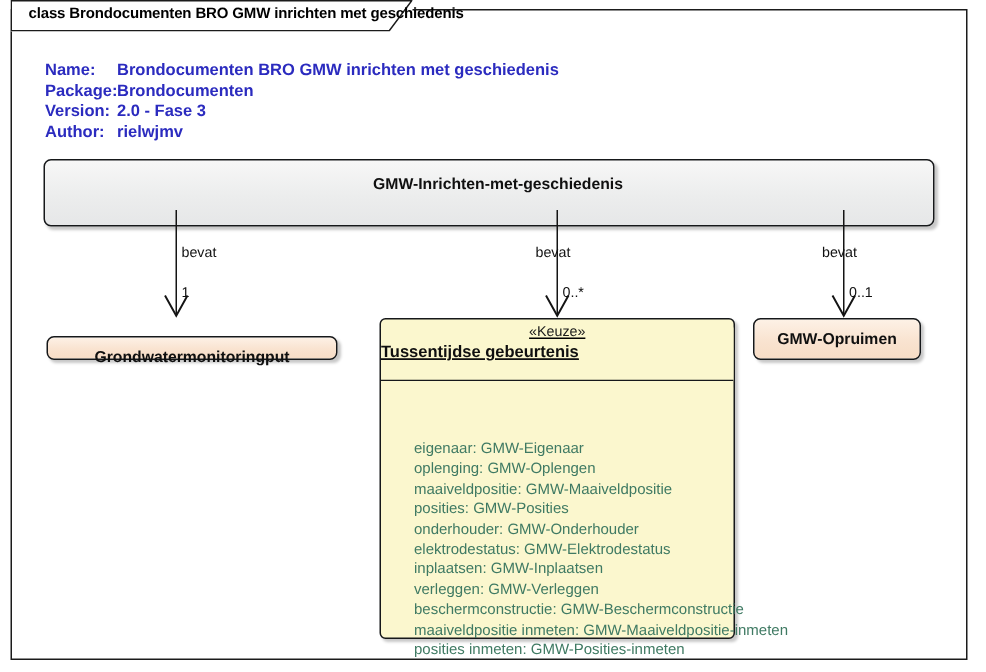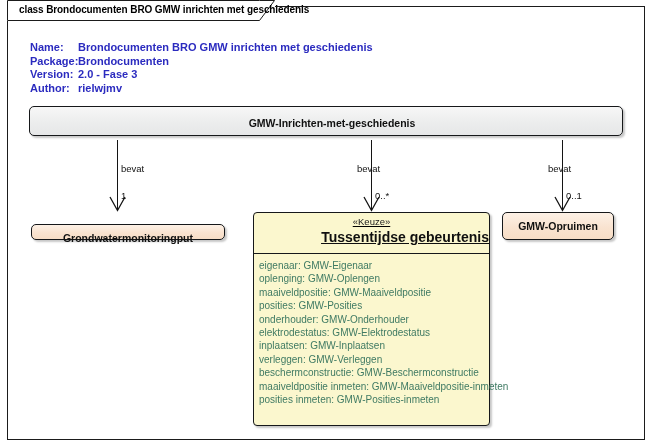--- a/index.html
+++ b/index.html
@@ -94,21 +94,21 @@
     font-weight: bold;
     color: #101010;
     white-space: nowrap;
   }
 
   
   #box-root {
     left: 29px;
     top: 106px;
     width: 594px;
-    height: 30px;
+    height: 45px;
     background: linear-gradient(to bottom, #f7f7f7 0%, #eceded 55%, #e6e7e8 100%);
     padding-left: 12px;
   }
   #box-root .box-title {
     line-height: 32px;
   }
 
   
   #box-grondwatermonitoringput {
     left: 31px;
@@ -153,30 +153,31 @@
   #box-keuze .stereotype {
     display: block;
     text-align: center;
     font-size: 9.5px;
     color: #1a1a1a;
     margin-top: 3px;
     white-space: nowrap;
   }
   #box-keuze .keuze-name {
     display: block;
-    text-align: right;
-    font-size: 14px;
+    text-align: left;
+    font-size: 11px;
     font-weight: bold;
     color: #0f0f0f;
     text-decoration: underline;
     margin-top: 2px;
     white-space: nowrap;
   }
   #box-keuze .attr-list {
-    padding: 5px 0 4px 5px;
+    padding: 5px 0 4px 22px;
+    margin-top: 34px;
   }
   #box-keuze .attr-item {
     display: block;
     font-size: 10px;
     color: #3f7a63;
     line-height: 13.4px;
     white-space: nowrap;
   }
 
   

